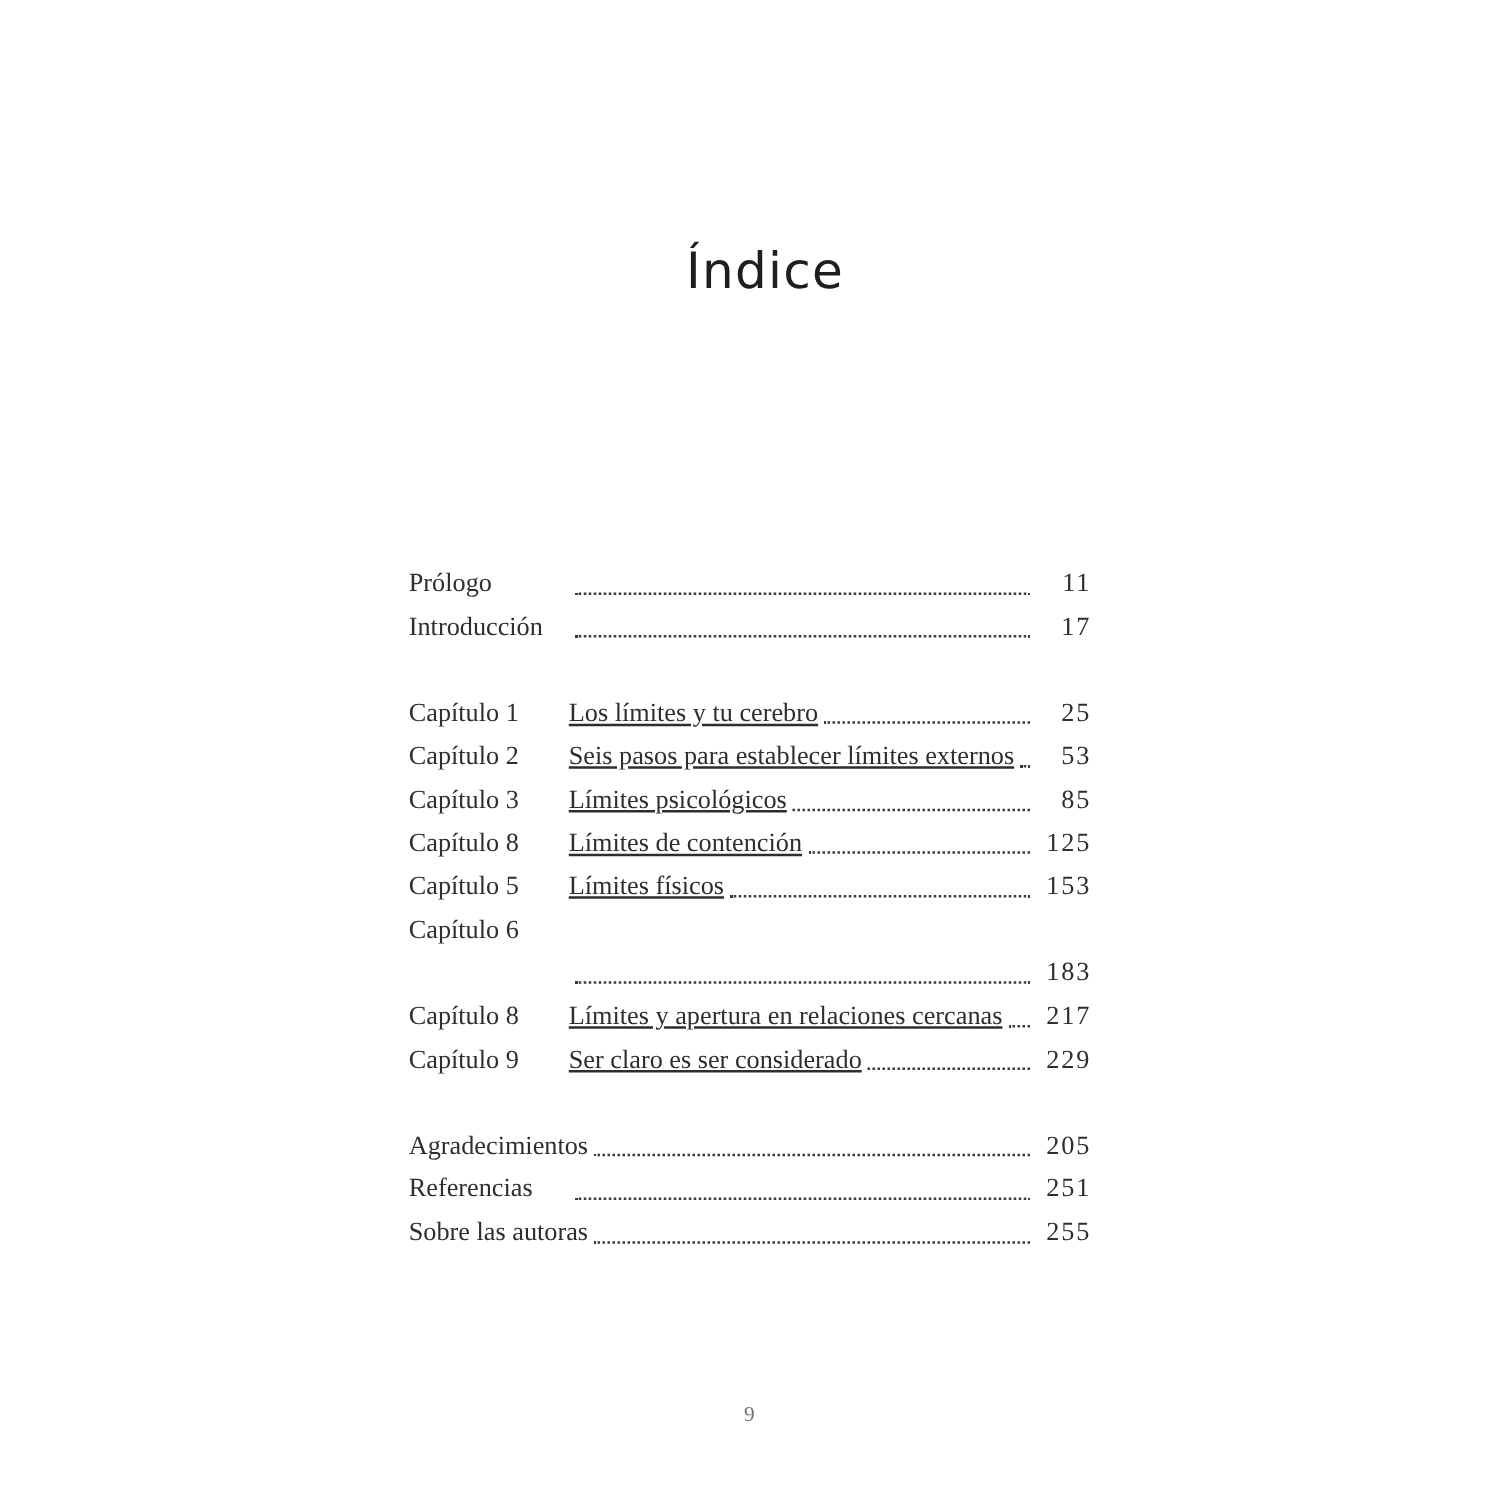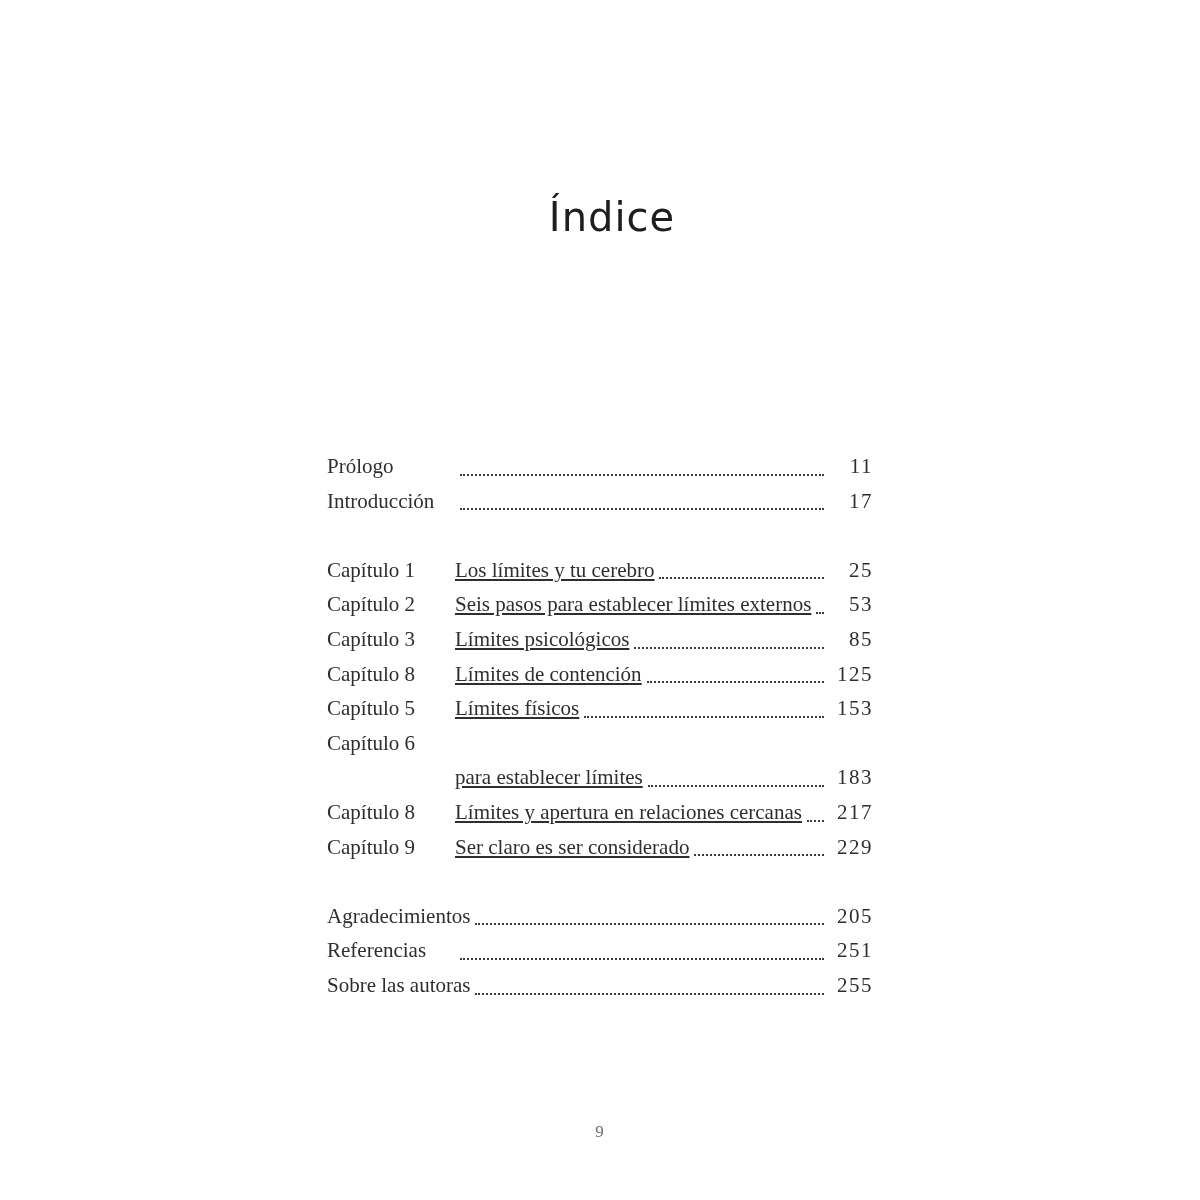--- a/index.html
+++ b/index.html
@@ -137,21 +137,20 @@
       <span class="leader"></span>
       <span class="page">153</span>
     </div>
     <div class="row no-tail">
       <span class="label">Capítulo 6</span>
       <span class="leader"></span>
       <span class="page"></span>
     </div>
     <div class="row">
       <span class="label"></span>
-      <span class="title">para establecer límites</span>
       <span class="leader"></span>
       <span class="page">183</span>
     </div>
     <div class="row">
       <span class="label">Capítulo 8</span>
       <span class="title">Límites y apertura en relaciones cercanas</span>
       <span class="leader"></span>
       <span class="page">217</span>
     </div>
     <div class="row">

